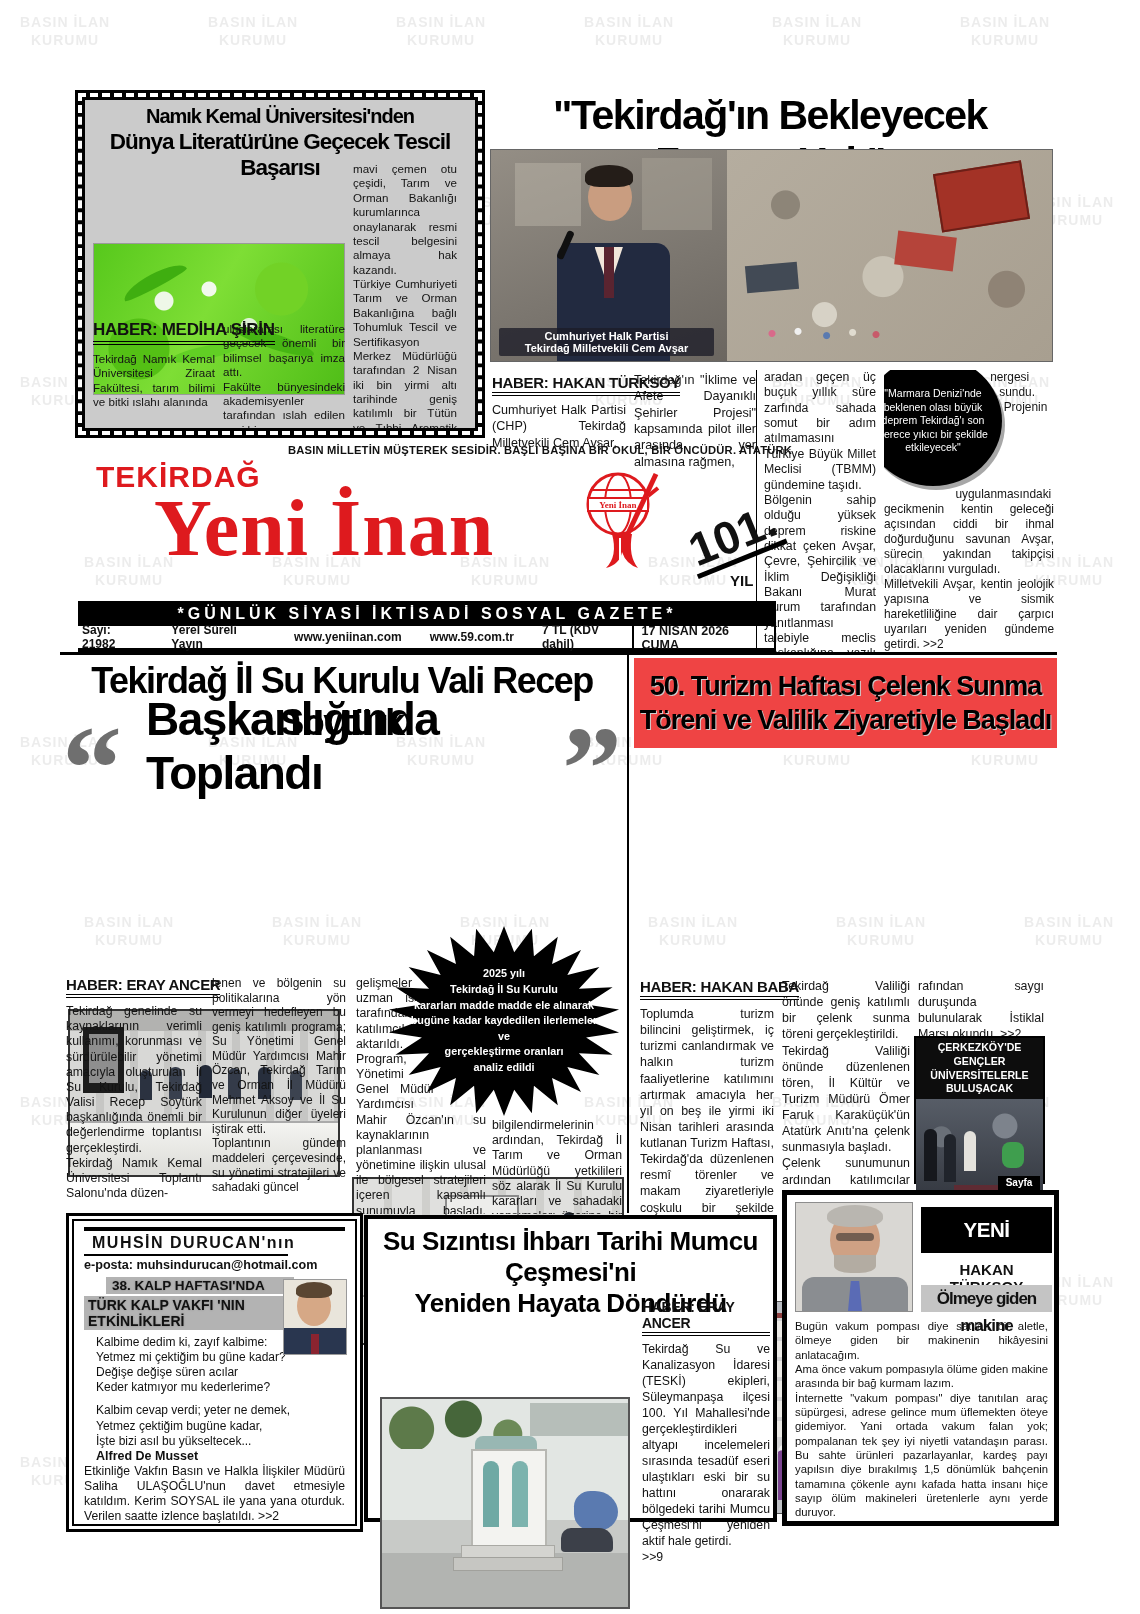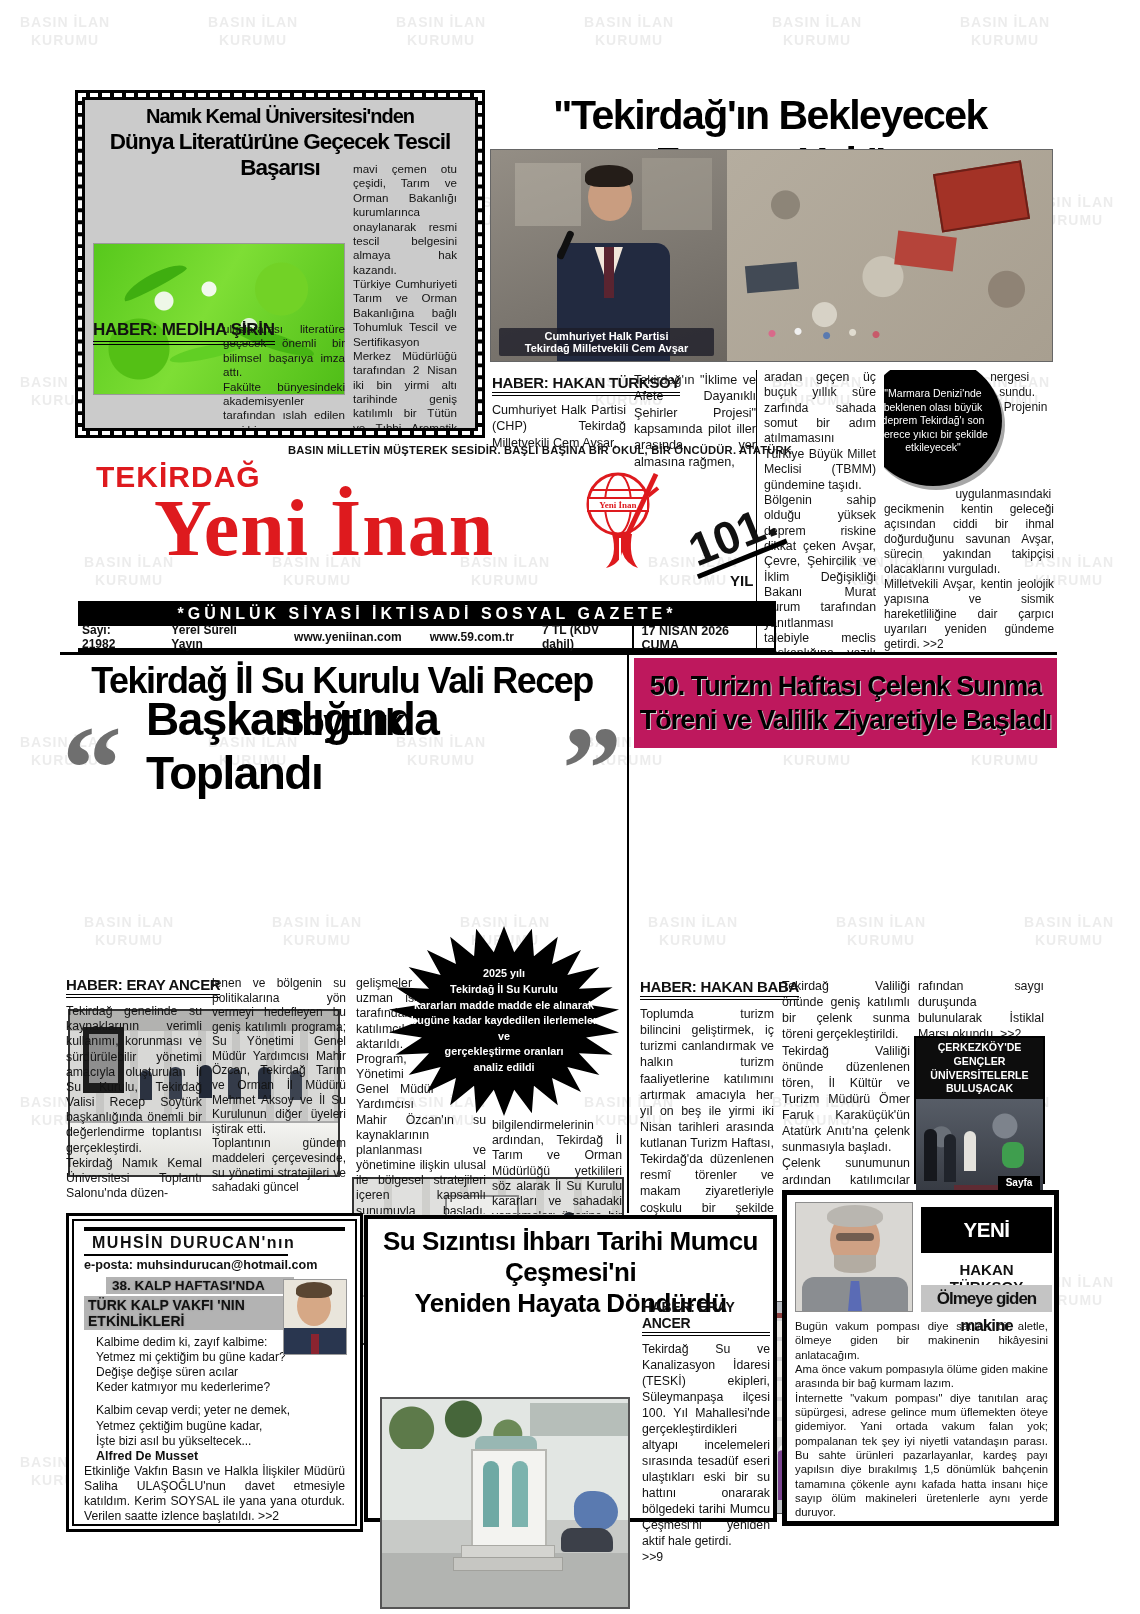--- a/index.html
+++ b/index.html
@@ -175,20 +175,21 @@
         <div class="fig" style="left:55%;top:60%;width:84px;height:15px;background:#46b513;border-radius:50%;transform:rotate(18deg);"></div>
         <div class="fig" style="left:30%;top:68%;width:74px;height:13px;background:#61cf24;border-radius:50%;transform:rotate(-12deg);"></div>
       </div>
 
       <div class="abs bodytxt just pre" style="left:268px;top:62px;width:104px;height:262px;font-size:11.6px;line-height:1.24;">mavi çemen otu çeşidi, Tarım ve Orman Bakanlığı kurumlarınca onaylanarak resmi tescil belgesini almaya hak kazandı.
 Türkiye Cumhuriyeti Tarım ve Orman Bakanlığına bağlı Tohumluk Tescil ve Sertifikasyon Merkez Müdürlüğü tarafından 2 Nisan iki bin yirmi altı tarihinde geniş katılımlı bir Tütün ve Tıbbi Aromatik Bitkiler Tescil Komitesi Toplantısı gerçekleştirildi. &gt;&gt;9</div>
 
       <div class="abs" style="left:8px;top:220px;">
         <span class="byline" style="font-size:17px;">HABER: MEDİHA ŞİRİN</span>
       </div>
+      <div class="abs bodytxt just pre" style="left:8px;top:252px;width:122px;height:72px;font-size:11.6px;">Tekirdağ Namık Kemal Üniversitesi Ziraat Fakültesi, tarım bilimi ve bitki ıslahı alanında</div>
       <div class="abs bodytxt just pre" style="left:138px;top:222px;width:122px;height:102px;font-size:11.6px;">uluslararası literatüre geçecek önemli bir bilimsel başarıya imza attı.
 Fakülte bünyesindeki akademisyenler tarafından ıslah edilen yeni bir</div>
     </div>
   </div>
 
   <div class="abs z headline" style="left:487px;top:92px;width:566px;font-size:41px;letter-spacing:-1.5px;text-align:center;">"Tekirdağ'ın Bekleyecek Zamanı Yok"</div>
 
   <div class="abs z photo" style="left:490px;top:149px;width:563px;height:213px;border:1px solid #666;display:flex;">
     <div style="position:relative;width:42%;height:100%;background:linear-gradient(160deg,#948e85 0%,#7b766f 60%,#6b6660 100%);">
       <div class="fig" style="left:10%;top:6%;width:28%;height:30%;background:#b9b3a8;opacity:.5;"></div>
@@ -324,21 +325,21 @@
   <div class="star-wrap z" style="left:388px;top:926px;width:232px;height:190px;">
     <div class="star-shape" style="clip-path: polygon(50% 0%, 54.4% 13.8%, 62% 1.5%, 62.9% 15.9%, 73.2% 5.7%, 70.7% 20%, 83.2% 12.6%, 77.3% 25.8%, 91.1% 21.6%, 82.3% 33%, 96.8% 32.3%, 85.4% 41.3%, 99.6% 44%, 86.5% 50%, 99.6% 56%, 85.4% 58.7%, 96.8% 67.7%, 82.3% 67%, 91.1% 78.4%, 77.3% 74.2%, 83.2% 87.4%, 70.7% 80%, 73.2% 94.3%, 62.9% 84.1%, 62% 98.5%, 54.4% 86.2%, 50% 100%, 45.6% 86.2%, 38% 98.5%, 37.1% 84.1%, 26.8% 94.3%, 29.3% 80%, 16.8% 87.4%, 22.7% 74.2%, 8.9% 78.4%, 17.7% 67%, 3.2% 67.7%, 14.6% 58.7%, 0.4% 56%, 13.5% 50%, 0.4% 44%, 14.6% 41.3%, 3.2% 32.3%, 17.7% 33%, 8.9% 21.6%, 22.7% 25.8%, 16.8% 12.6%, 29.3% 20%, 26.8% 5.7%, 37.1% 15.9%, 38% 1.5%, 45.6% 13.8%);"></div>
     <div class="star-text pre">2025 yılı
 Tekirdağ İl Su Kurulu
 kararları madde madde ele alınarak
 bugüne kadar kaydedilen ilerlemeler ve
 gerçekleştirme oranları
 analiz edildi</div>
   </div>
 
-  <div class="abs z" style="left:634px;top:658px;width:423px;height:90px;background:#be185d;display:flex;flex-direction:column;justify-content:center;">
+  <div class="abs z" style="left:634px;top:658px;width:423px;height:90px;background:#ef4444;display:flex;flex-direction:column;justify-content:center;">
     <div class="headline" style="font-size:27px;text-align:center;letter-spacing:-1px;text-shadow:1px 1px 0 #cfcfcf;">50. Turizm Haftası Çelenk Sunma</div>
     <div class="headline" style="font-size:27px;text-align:center;letter-spacing:-1px;text-shadow:1px 1px 0 #cfcfcf;margin-top:3px;">Töreni ve Valilik Ziyaretiyle Başladı</div>
   </div>
 
   <div class="abs z photo" style="left:636px;top:752px;width:419px;height:213px;border:1px solid #555;
               background:linear-gradient(#b9bcc2 0 7%, #eceae6 7% 64%, #d3d3d4 64% 72%, #bfc2c6 72% 100%);">
     <div class="fig" style="left:0;top:7%;width:100%;height:57%;
          background:repeating-linear-gradient(90deg,rgba(0,0,0,0) 0 34px,rgba(90,95,115,.22) 34px 40px),
                     repeating-linear-gradient(0deg,rgba(0,0,0,0) 0 16px,rgba(90,95,115,.18) 16px 20px);"></div>
     <div class="fig" style="left:0;top:5%;width:100%;height:5px;background:#8f4040;"></div>

